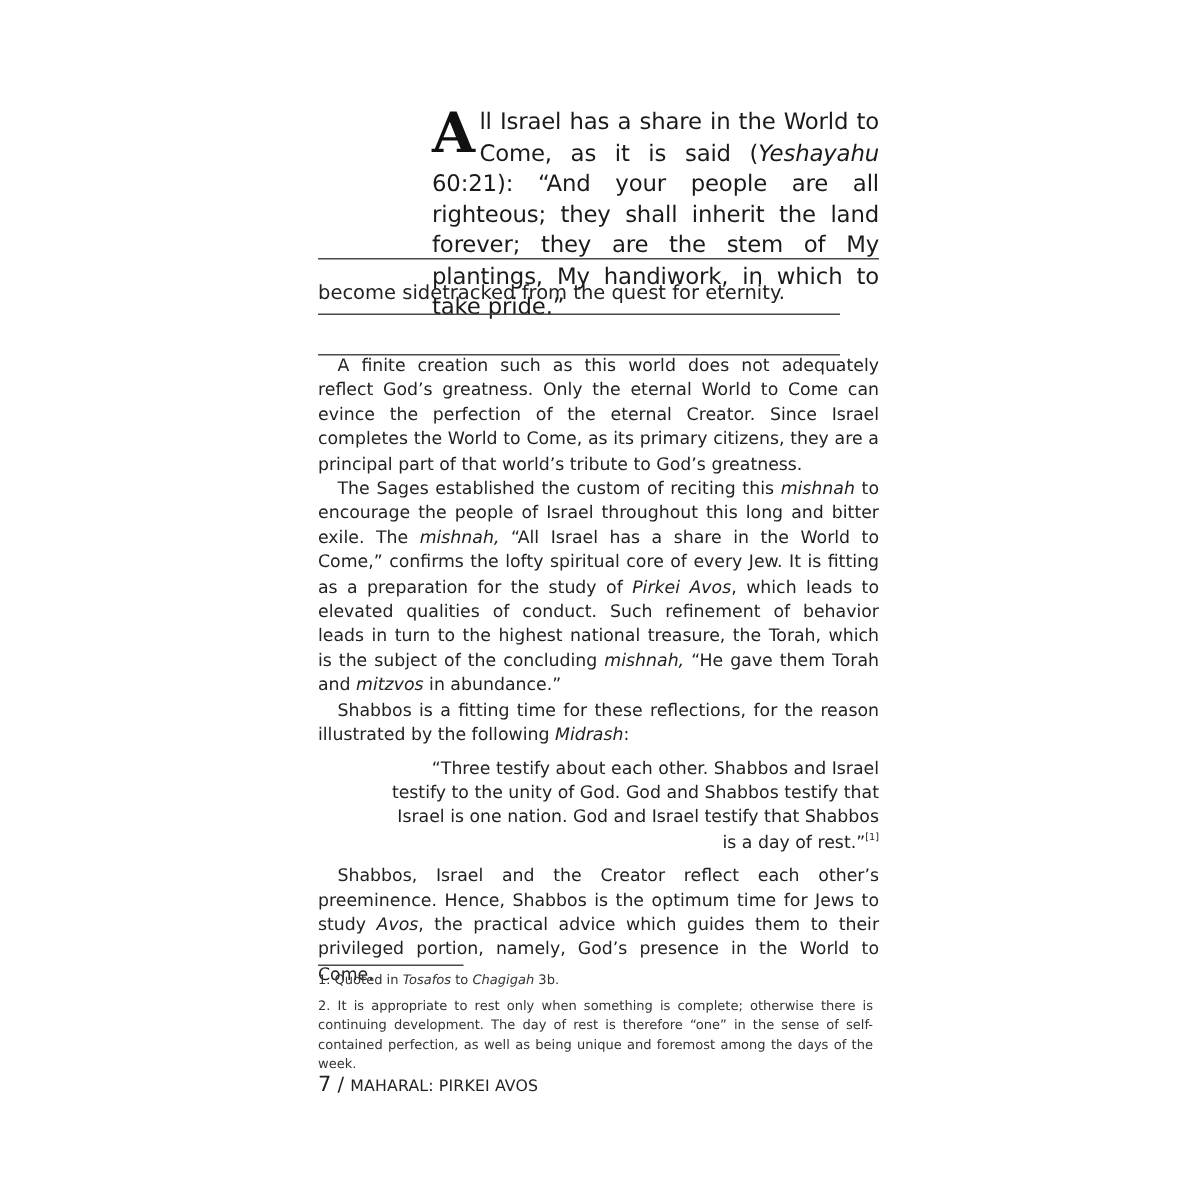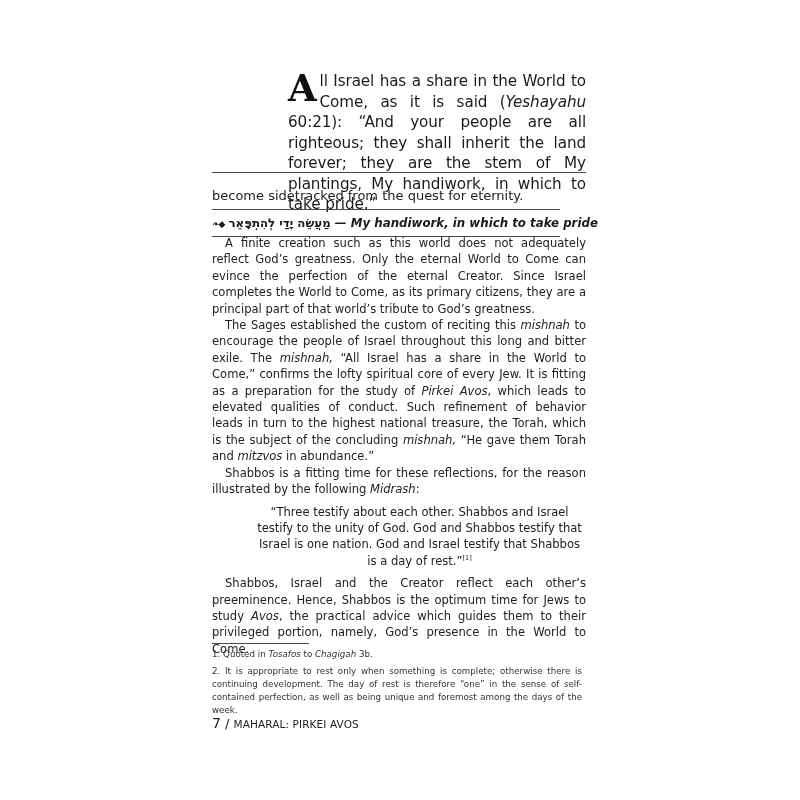--- a/index.html
+++ b/index.html
@@ -93,21 +93,21 @@
       text-align: justify;
       color: #222;
     }
     .body-text p {
       margin: 0;
       text-indent: 13px;
     }
     .body-text p.quote {
       margin: 6px 0 6px 41px;
       text-indent: 0;
-      text-align: center;
+      text-align: right;
     }
     .body-text i { font-style: italic; }
     sup.ref {
       font-size: 6.5px;
       line-height: 0;
       vertical-align: 5px;
     }
     .footnotes {
       position: absolute;
       left: 212px;
@@ -144,23 +144,20 @@
   <div class="mishnah-block">
     <span class="dropcap">A</span><span>ll Israel has a share in the World to Come, as it is said (</span><i>Yeshayahu</i><span> 60:21): “And your people are all righteous; they shall inherit the land forever; they are the stem of My plantings, My handiwork, in which to take pride.”</span>
   </div>
 
   <div class="rule top"></div>
 
   <div class="carryover">become sidetracked from the quest for eternity.</div>
 
   <div class="rule sect-top"></div>
 
-  <div class="section-header">
-    <span class="bullet">❧◆</span><span class="hebrew">מַעֲשֵׂה יָדַי לְהִתְפָּאֵר</span><span class="eng"> — </span><span class="eng">My handiwork, in which to take pride</span>
-  </div>
 
   <div class="rule sect-bot"></div>
 
   <div class="body-text">
     <p>A finite creation such as this world does not adequately reflect God’s greatness. Only the eternal World to Come can evince the perfection of the eternal Creator. Since Israel completes the World to Come, as its primary citizens, they are a principal part of that world’s tribute to God’s greatness.</p>
 
     <p><span>The Sages established the custom of reciting this </span><i>mishnah</i><span> to encourage the people of Israel throughout this long and bitter exile. The </span><i>mishnah,</i><span> “All Israel has a share in the World to Come,” confirms the lofty spiritual core of every Jew. It is fitting as a preparation for the study of </span><i>Pirkei Avos</i><span>, which leads to elevated qualities of conduct. Such refinement of behavior leads in turn to the highest national treasure, the Torah, which is the subject of the concluding </span><i>mishnah,</i><span> “He gave them Torah and </span><i>mitzvos</i><span> in abundance.”</span></p>
 
     <p><span>Shabbos is a fitting time for these reflections, for the reason illustrated by the following </span><i>Midrash</i><span>:</span></p>
 

